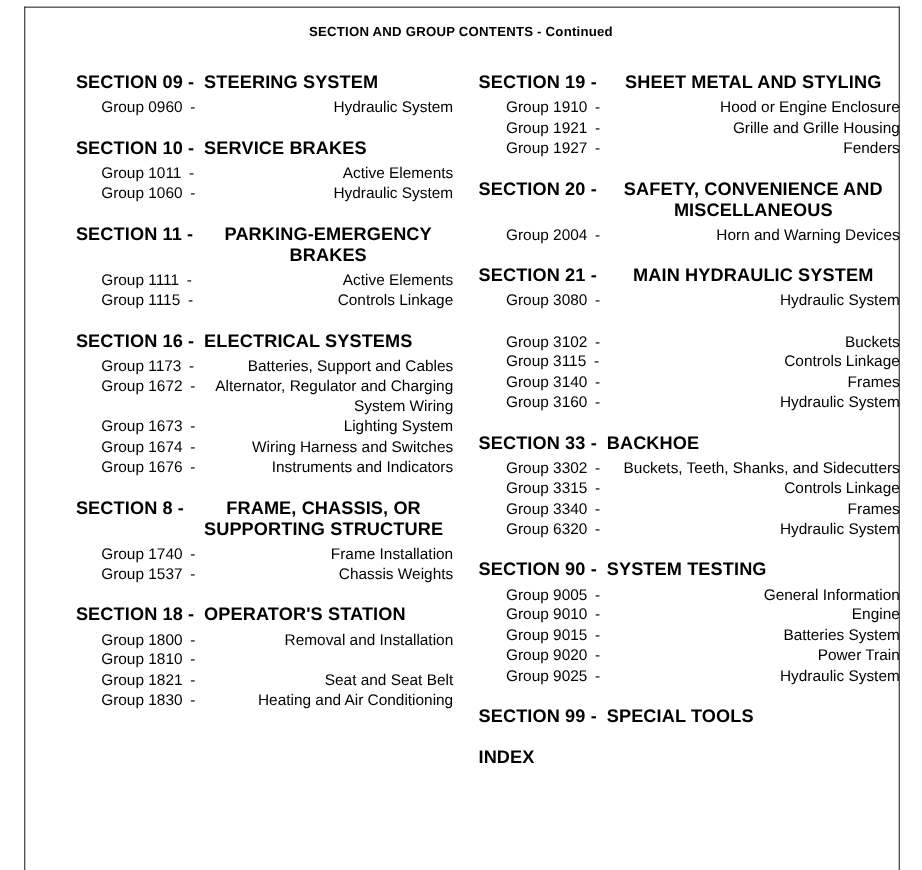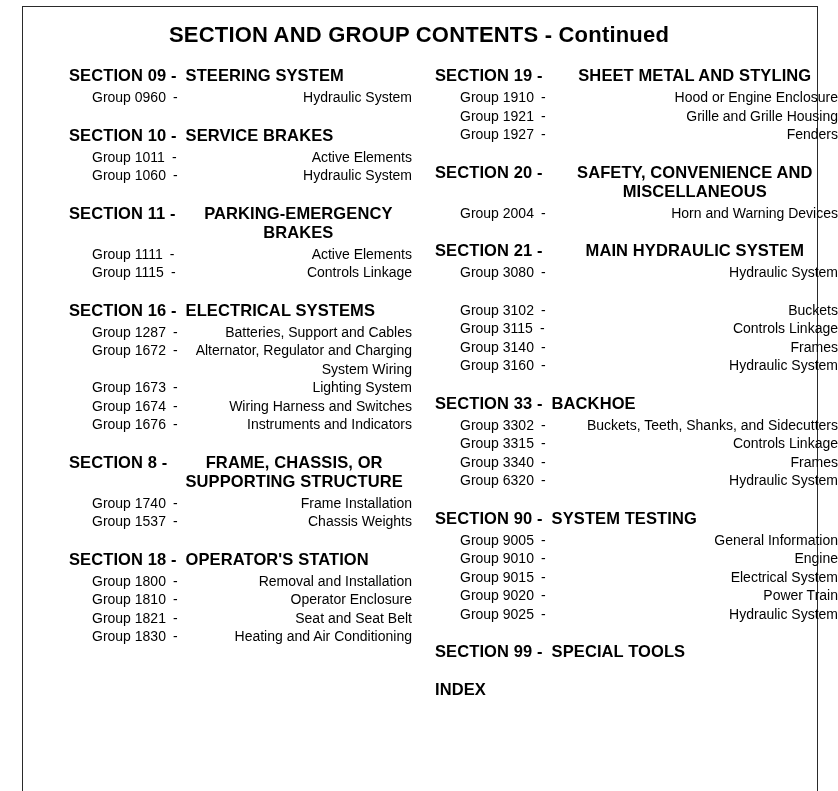--- a/index.html
+++ b/index.html
@@ -29,21 +29,21 @@
     border-top: 1.5px solid #2a2a2a;
     border-right: 1.5px solid #2a2a2a;
     box-sizing: border-box;
   }
   #page-title {
     position: absolute;
     left: 0;
     right: 0;
     top: 22px;
     text-align: center;
-    font-size: 22px;
+    font-size: 12px;
     font-weight: bold;
     letter-spacing: 0.2px;
   }
   #columns {
     position: absolute;
     left: 0;
     top: 66px;
     width: 838px;
     display: flex;
     align-items: flex-start;
@@ -52,20 +52,21 @@
     box-sizing: border-box;
   }
   .column.left {
     width: 420px;
     padding-left: 69px;
     padding-right: 8px;
   }
   .column.right {
     width: 418px;
     padding-left: 15px;
+    padding-right: 20px;
   }
   .section {
     margin-bottom: 19px;
   }
   .section:last-child {
     margin-bottom: 0;
   }
   
   .sec-head {
     display: flex;
@@ -177,21 +178,21 @@
             </div>
           </div>
         </div>
         <div class="section">
           <div class="sec-head">
             <span class="sec-label">SECTION 16 -</span>
             <span class="sec-title flush">ELECTRICAL SYSTEMS</span>
           </div>
           <div class="groups">
             <div class="group">
-              <span class="grp-code">Group 1287</span>
+              <span class="grp-code">Group 1173</span>
               <span class="grp-sep">-</span>
               <span class="grp-name">Batteries, Support and Cables</span>
             </div>
             <div class="group">
               <span class="grp-code">Group 1672</span>
               <span class="grp-sep">-</span>
               <span class="grp-name">Alternator, Regulator and Charging System Wiring</span>
             </div>
             <div class="group">
               <span class="grp-code">Group 1673</span>
@@ -235,21 +236,20 @@
           </div>
           <div class="groups">
             <div class="group">
               <span class="grp-code">Group 1800</span>
               <span class="grp-sep">-</span>
               <span class="grp-name">Removal and Installation</span>
             </div>
             <div class="group">
               <span class="grp-code">Group 1810</span>
               <span class="grp-sep">-</span>
-              <span class="grp-name">Operator Enclosure</span>
             </div>
             <div class="group">
               <span class="grp-code">Group 1821</span>
               <span class="grp-sep">-</span>
               <span class="grp-name">Seat and Seat Belt</span>
             </div>
             <div class="group">
               <span class="grp-code">Group 1830</span>
               <span class="grp-sep">-</span>
               <span class="grp-name">Heating and Air Conditioning</span>
@@ -371,21 +371,21 @@
               <span class="grp-name">General Information</span>
             </div>
             <div class="group">
               <span class="grp-code">Group 9010</span>
               <span class="grp-sep">-</span>
               <span class="grp-name">Engine</span>
             </div>
             <div class="group">
               <span class="grp-code">Group 9015</span>
               <span class="grp-sep">-</span>
-              <span class="grp-name">Electrical System</span>
+              <span class="grp-name">Batteries System</span>
             </div>
             <div class="group">
               <span class="grp-code">Group 9020</span>
               <span class="grp-sep">-</span>
               <span class="grp-name">Power Train</span>
             </div>
             <div class="group">
               <span class="grp-code">Group 9025</span>
               <span class="grp-sep">-</span>
               <span class="grp-name">Hydraulic System</span>

